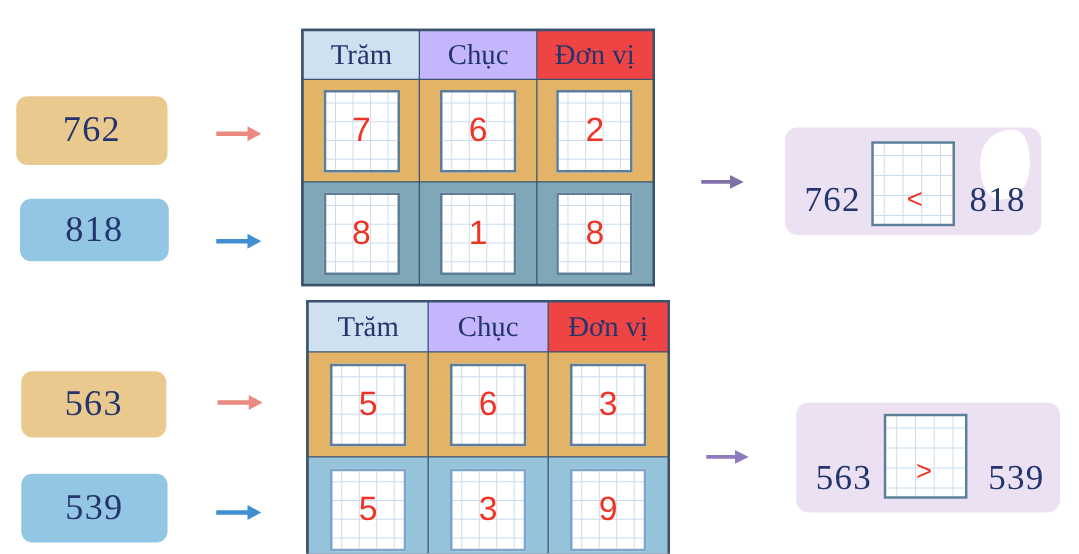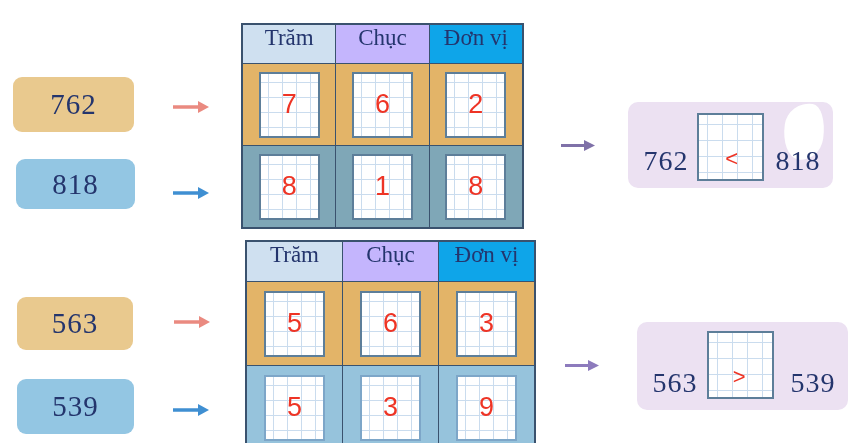--- a/index.html
+++ b/index.html
@@ -29,27 +29,27 @@
   #ap2{left:564px;top:358px;}
 
   
   .ptable{
     position:absolute;display:grid;grid-template-columns:repeat(3,1fr);
     border:2px solid #3a526e;background:#3a526e;grid-gap:1px;
   }
   #table1{left:241px;top:23px;width:279px;}
   #table2{left:245px;top:240px;width:287px;}
   .hcell{
-    height:38px;display:flex;justify-content:center;
+    height:38px;display:flex;align-items:center;justify-content:center;
     font-size:23px;color:#24356d;
   }
   #table2 .hcell{height:39px;}
   .h-blue{background:#cfe0f0;}
   .h-pink{background:#c4b5fd;}
-  .h-green{background:#0ea5e9;}
+  .h-green{background:#ef4444;}
   .dcell{display:flex;align-items:center;justify-content:center;height:81px;}
   #table2 .dcell{height:83px;}
   .row-tan{background:#e3b468;}
   .row-blue1{background:#7fa7b7;}
   .row-blue2{background:#96c3dc;}
 
   
   .sq{
     width:57px;height:62px;background:#ffffff;border:2px solid #5d7e99;
     display:flex;align-items:center;justify-content:center;

